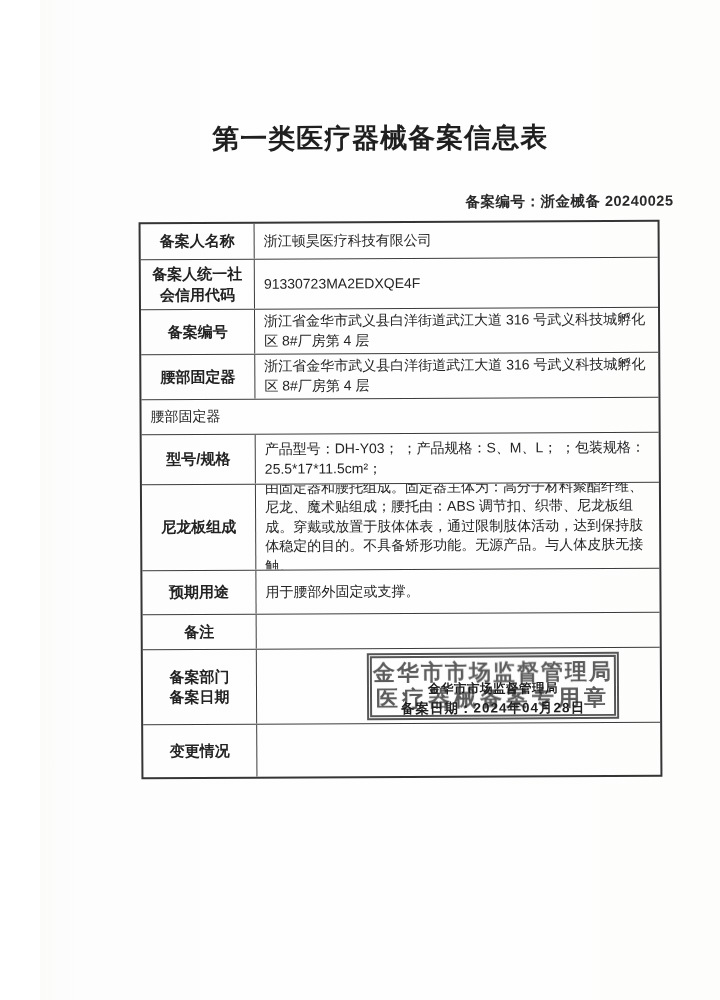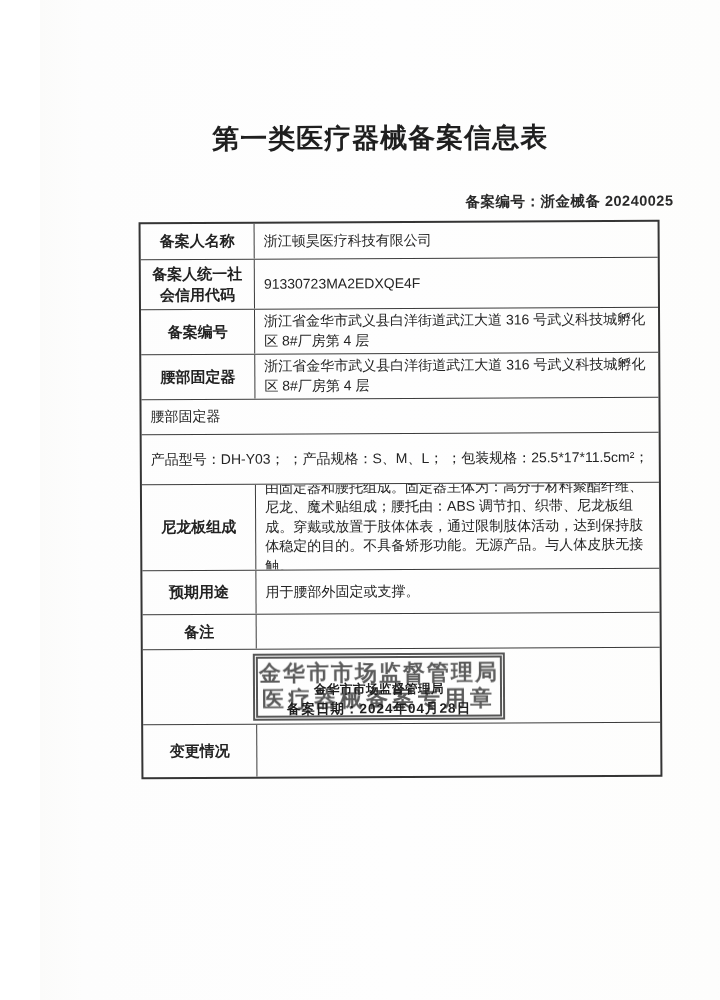--- a/index.html
+++ b/index.html
@@ -167,39 +167,42 @@
       <div class="tr r4">
         <div class="th">腰部固定器</div>
         <div class="td">浙江省金华市武义县白洋街道武江大道 316 号武义科技城孵化区 8#厂房第 4 层</div>
       </div>
 
       <div class="tr r5">
         <div class="td">腰部固定器</div>
       </div>
 
       <div class="tr r6">
+        <div class="th">型号/规格</div>
         <div class="td">产品型号：DH-Y03；  ；产品规格：S、M、L；  ；包装规格：25.5*17*11.5cm²；</div>
       </div>
 
       <div class="tr r7">
         <div class="th">尼龙板组成</div>
         <div class="td">由固定器和腰托组成。固定器主体为：高分子材料聚酯纤维、尼龙、魔术贴组成；腰托由：ABS 调节扣、织带、尼龙板组成。穿戴或放置于肢体体表，通过限制肢体活动，达到保持肢体稳定的目的。不具备矫形功能。无源产品。与人体皮肤无接触。</div>
       </div>
 
       <div class="tr r8">
         <div class="th">预期用途</div>
         <div class="td">用于腰部外固定或支撑。</div>
       </div>
 
       <div class="tr r9">
         <div class="th">备注</div>
         <div class="td"></div>
       </div>
 
       <div class="tr r10">
+        <div class="th">备案部门
+备案日期</div>
         <div class="td stamp-cell">
           <div class="stamp">
             <div class="seal-text seal-l1">金华市市场监督管理局</div>
             <div class="seal-text seal-l2">医疗器械备案专用章</div>
             <div class="stamp-overlay">
               <div class="ov-agency">金华市市场监督管理局</div>
               <div class="ov-date">备案日期：2024年04月28日</div>
             </div>
           </div>
         </div>

